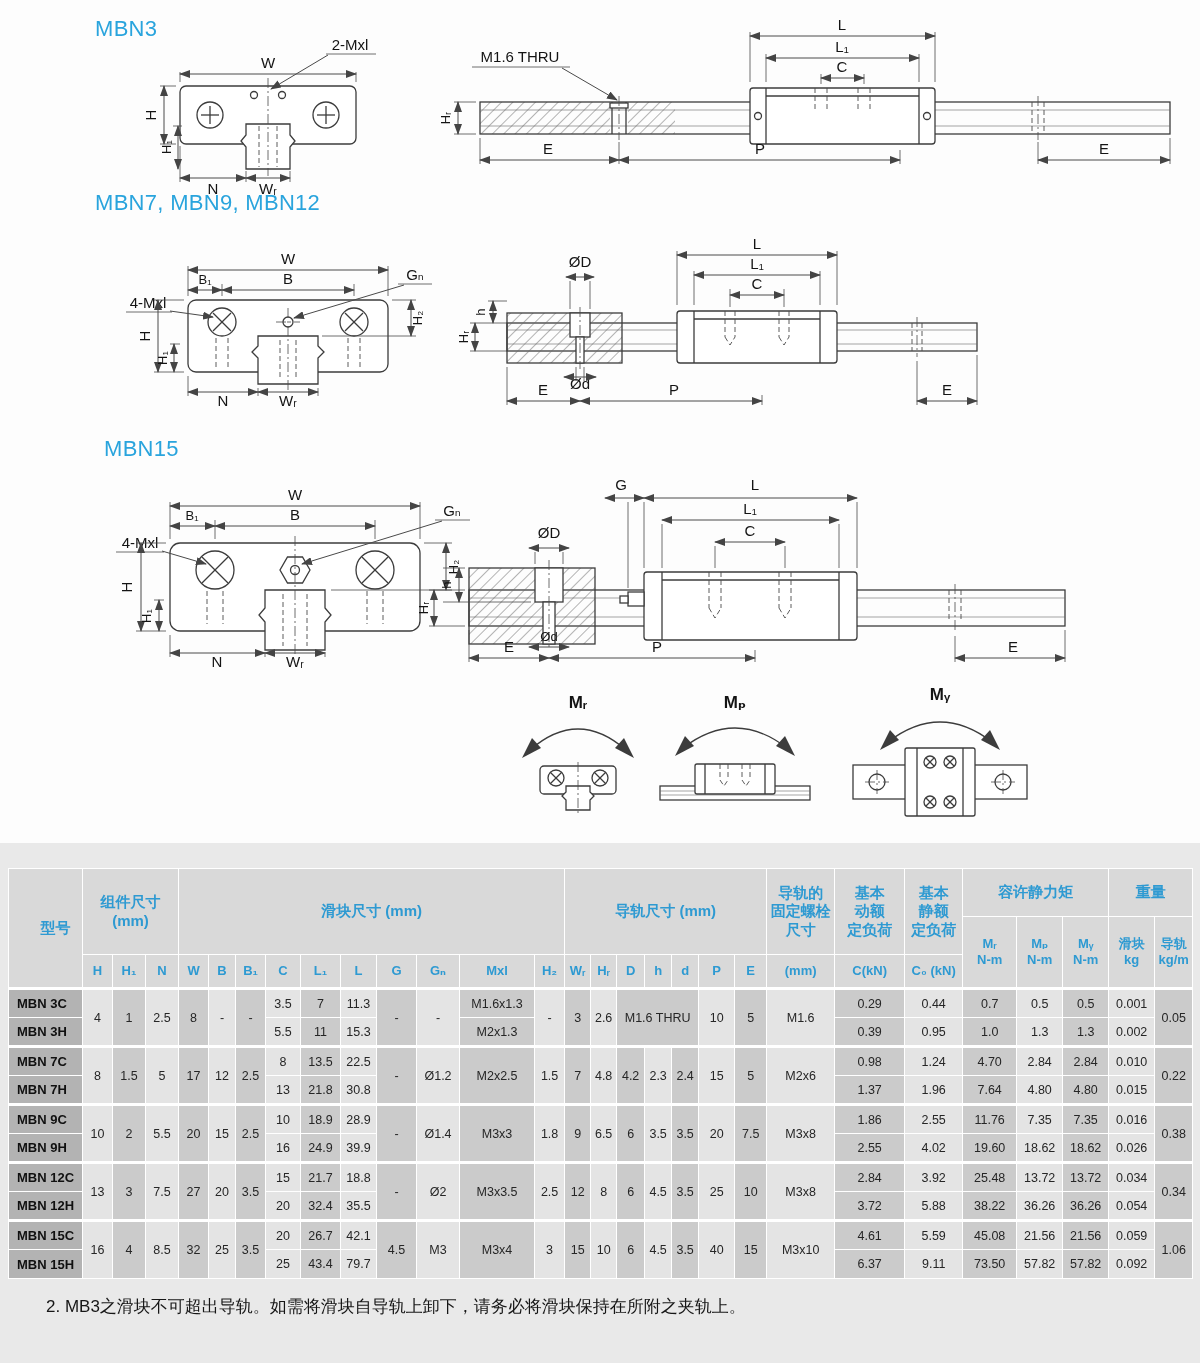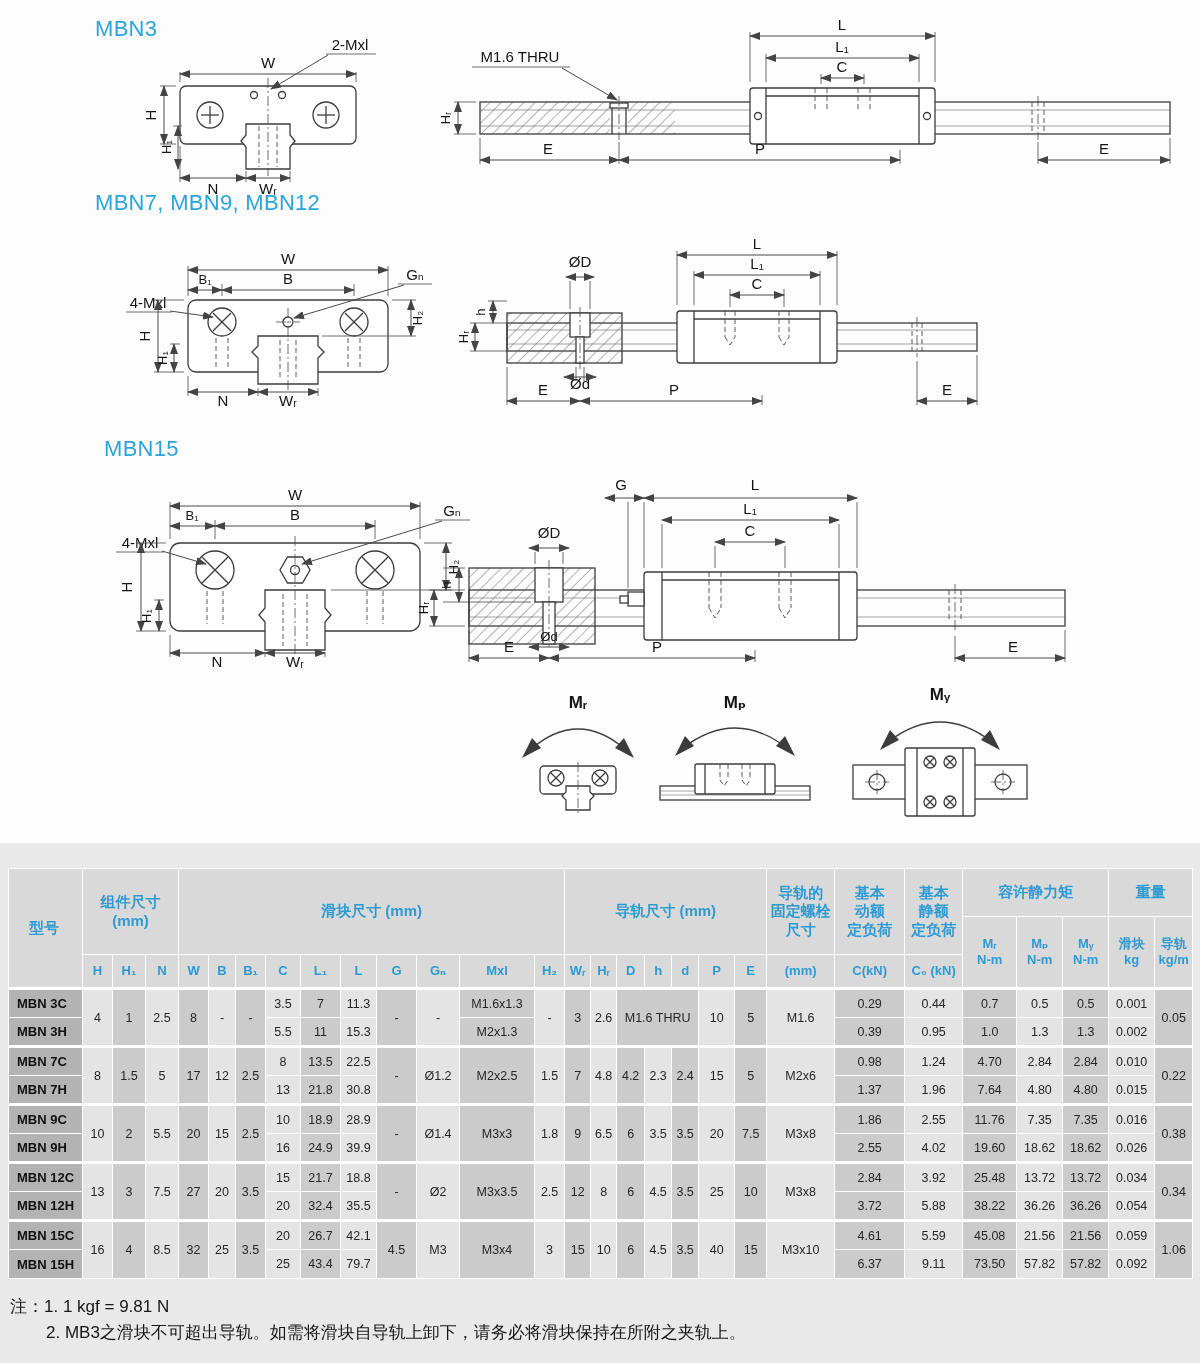--- a/index.html
+++ b/index.html
@@ -22,21 +22,21 @@
 td,th{border:1px solid #fff;overflow:hidden;vertical-align:middle}
 th{background:#d9d9d9;color:#2e9ad2;font-weight:bold;white-space:pre-line;line-height:1.22;text-align:center}
 th.gh{font-size:15px}
 th.sh{font-size:13px}
 tr.hr1{height:48px}tr.hr2{height:38px}tr.hr3{height:34px}
 tbody td{height:29px;text-align:center;font-size:12.5px;color:#262626}
 td.m{background:#b3b3b3;text-align:left;padding-left:8px;font-weight:bold;font-size:13px;color:#101010}
 td.cl{background:#e4e4e4}
 td.cd{background:#cbcbcb}
 tr.gt td{border-top:3px solid #fff}
-th.mdl{text-align:left;padding-left:20px}
+th.mdl{text-align:center;padding-left:20px}
 .notes{position:absolute;left:10px;top:1294px;font-size:17px;color:#161616;line-height:1.5}
 .notes .n2{padding-left:36px}
 </style>
 </head>
 <body>
 
 <div class="sec-title" style="left:95px;top:16px">MBN3</div>
 <div class="sec-title" style="left:95px;top:190px">MBN7, MBN9, MBN12</div>
 <div class="sec-title" style="left:104px;top:436px">MBN15</div>
 
@@ -819,15 +819,14 @@
   <td class="cd">73.50</td>
   <td class="cl">57.82</td>
   <td class="cd">57.82</td>
   <td class="cl">0.092</td>
 </tr>
 </tbody>
 </table>
 </div>
 
 <div class="notes">
-  <div><span>注：</span><span>1. 1 kgf = 9.81 N</span></div>
   <div class="n2"><span>2. MB3之滑块不可超出导轨。如需将滑块自导轨上卸下，请务必将滑块保持在所附之夹轨上。</span></div>
 </div>
 
 </body></html>

